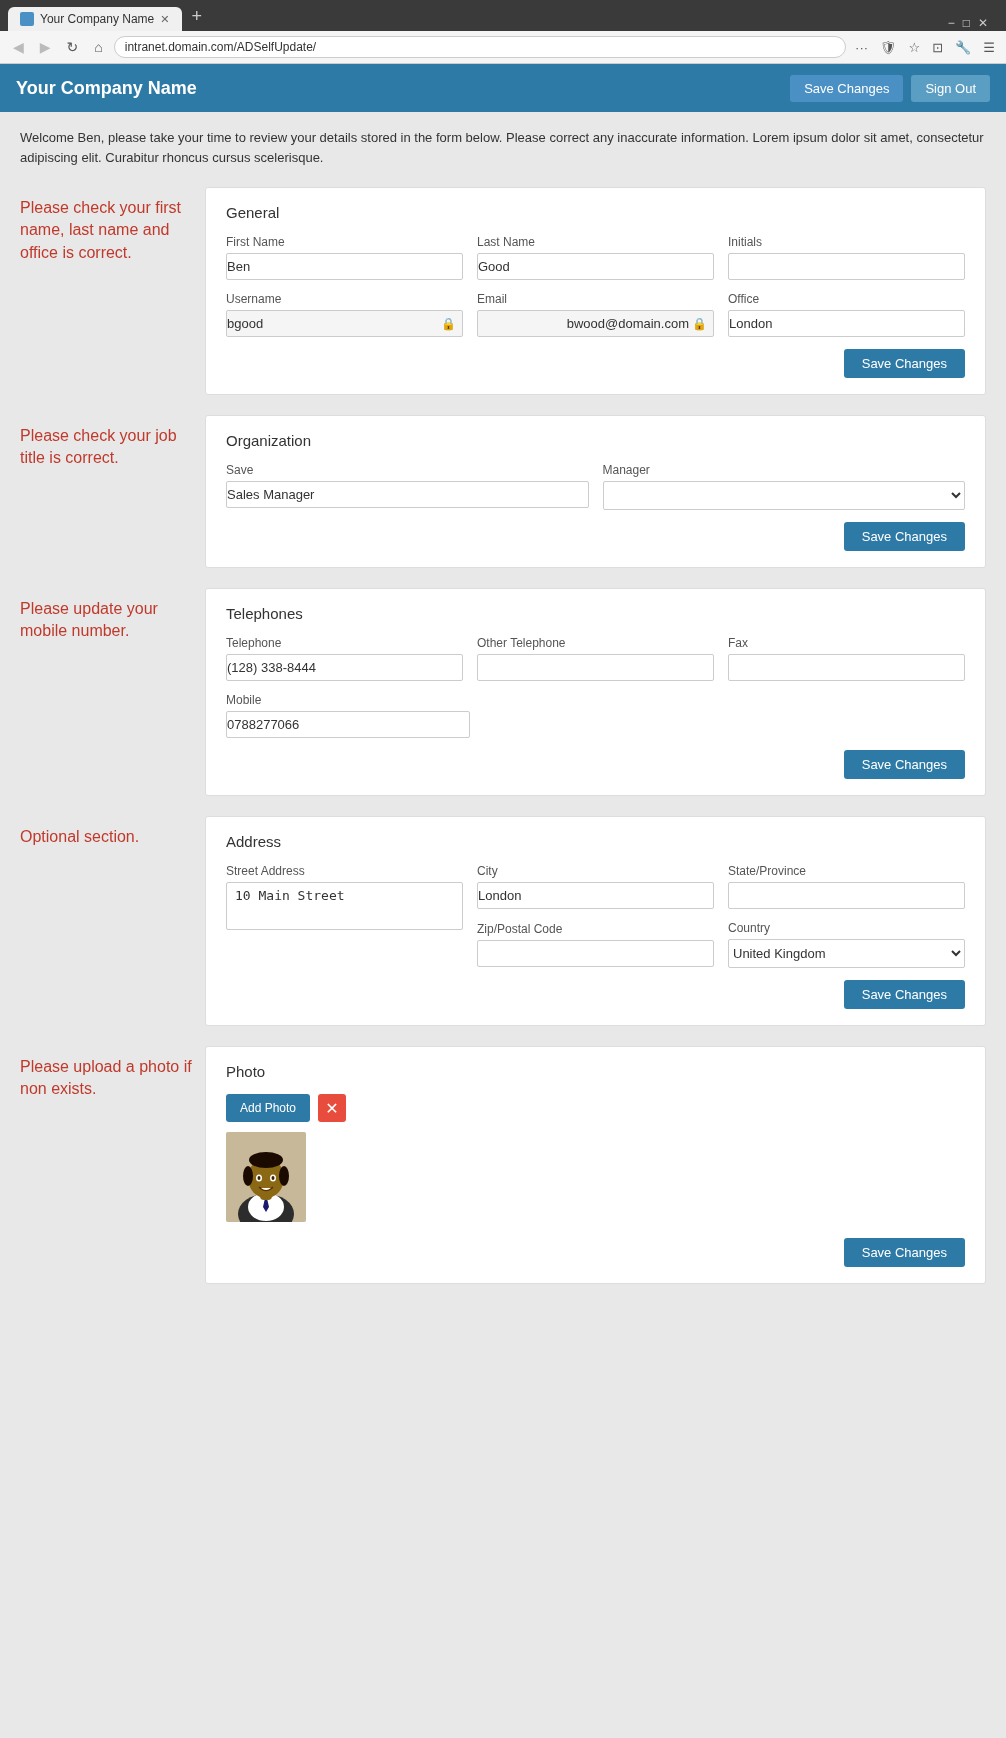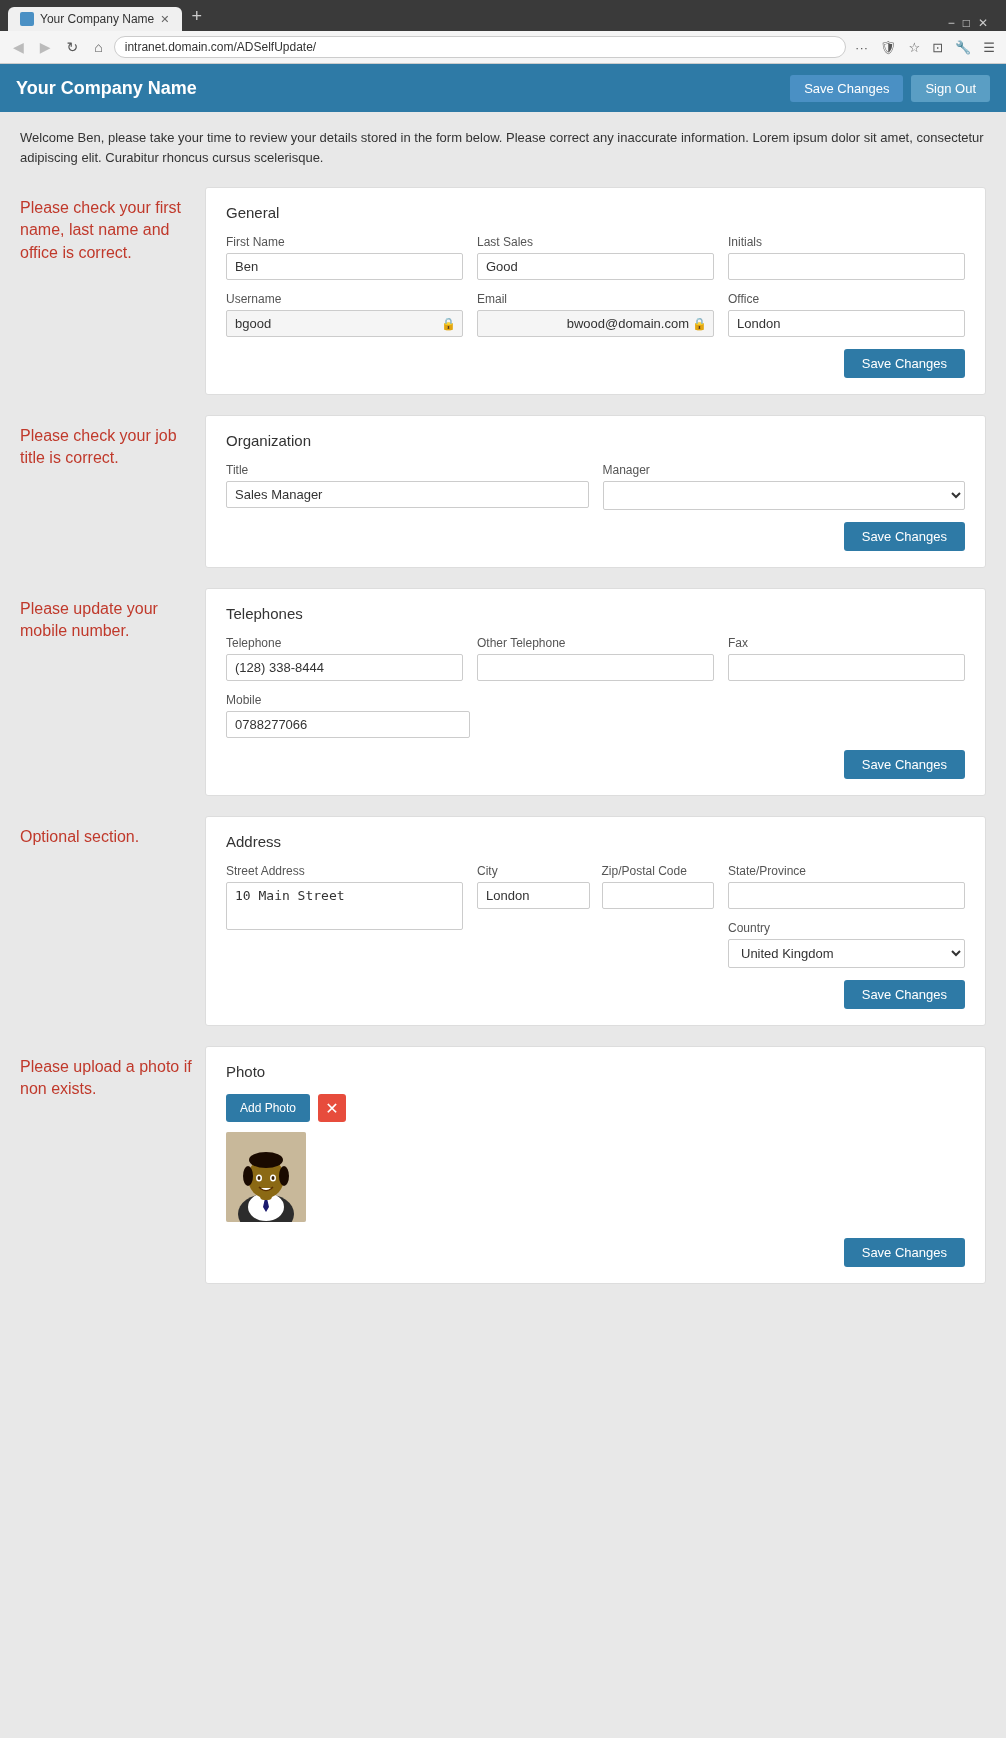--- a/index.html
+++ b/index.html
@@ -183,21 +183,21 @@
       flex-direction: column;
       gap: 4px;
     }
     .form-group label {
       font-size: 12px;
       color: #555;
     }
     .form-control {
       border: 1px solid #ccc;
       border-radius: 2px;
-      padding: 5px 8px;
+      padding: 5px 0;
       font-size: 13px;
       color: #333;
       background: #fff;
       width: 100%;
     }
     .form-control-with-icon {
       position: relative;
     }
     .form-control-with-icon input {
       padding-right: 24px;
@@ -347,21 +347,21 @@
     <div class="section-row">
       <div class="section-hint">Please check your first name, last name and office is correct.</div>
       <div class="section-card">
         <div class="section-title">General</div>
         <div class="form-row">
           <div class="form-group">
             <label>First Name</label>
             <input class="form-control" type="text" value="Ben" style="">
           </div>
           <div class="form-group">
-            <label>Last Sales</label>
+            <label>Last Name</label>
             <input class="form-control" type="text" value="Good" style="">
           </div>
           <div class="form-group">
             <label>Initials</label>
             <input class="form-control" type="text" value="" style="">
           </div>
         </div>
         <div class="form-row">
           <div class="form-group">
             <label>Username</label>
@@ -387,21 +387,21 @@
         </div>
       </div>
     </div>
 
     <div class="section-row">
       <div class="section-hint">Please check your job title is correct.</div>
       <div class="section-card">
         <div class="section-title">Organization</div>
         <div class="form-row">
           <div class="form-group">
-            <label>Title</label>
+            <label>Save</label>
             <input class="form-control" type="text" value="Sales Manager" style="">
           </div>
           <div class="form-group">
             <label>Manager</label>
             <select class="form-control">
               <option value=""></option>
             </select>
           </div>
         </div>
         <div class="form-actions">
@@ -442,21 +442,21 @@
 
     <div class="section-row">
       <div class="section-hint">Optional section.</div>
       <div class="section-card">
         <div class="section-title">Address</div>
         <div class="form-row">
           <div class="form-group" style="flex:1;">
             <label>Street Address</label>
             <textarea class="form-control-textarea" style="">10 Main Street</textarea>
           </div>
-          <div style="flex:1; display:flex; gap:12px;">
+          <div style="flex:1; display:flex; flex-direction:column; gap:12px;">
             <div class="form-group">
               <label>City</label>
               <input class="form-control" type="text" value="London" style="">
             </div>
             <div class="form-group">
               <label>Zip/Postal Code</label>
               <input class="form-control" type="text" value="" style="">
             </div>
           </div>
           <div style="flex:1; display:flex; flex-direction:column; gap:12px;">

